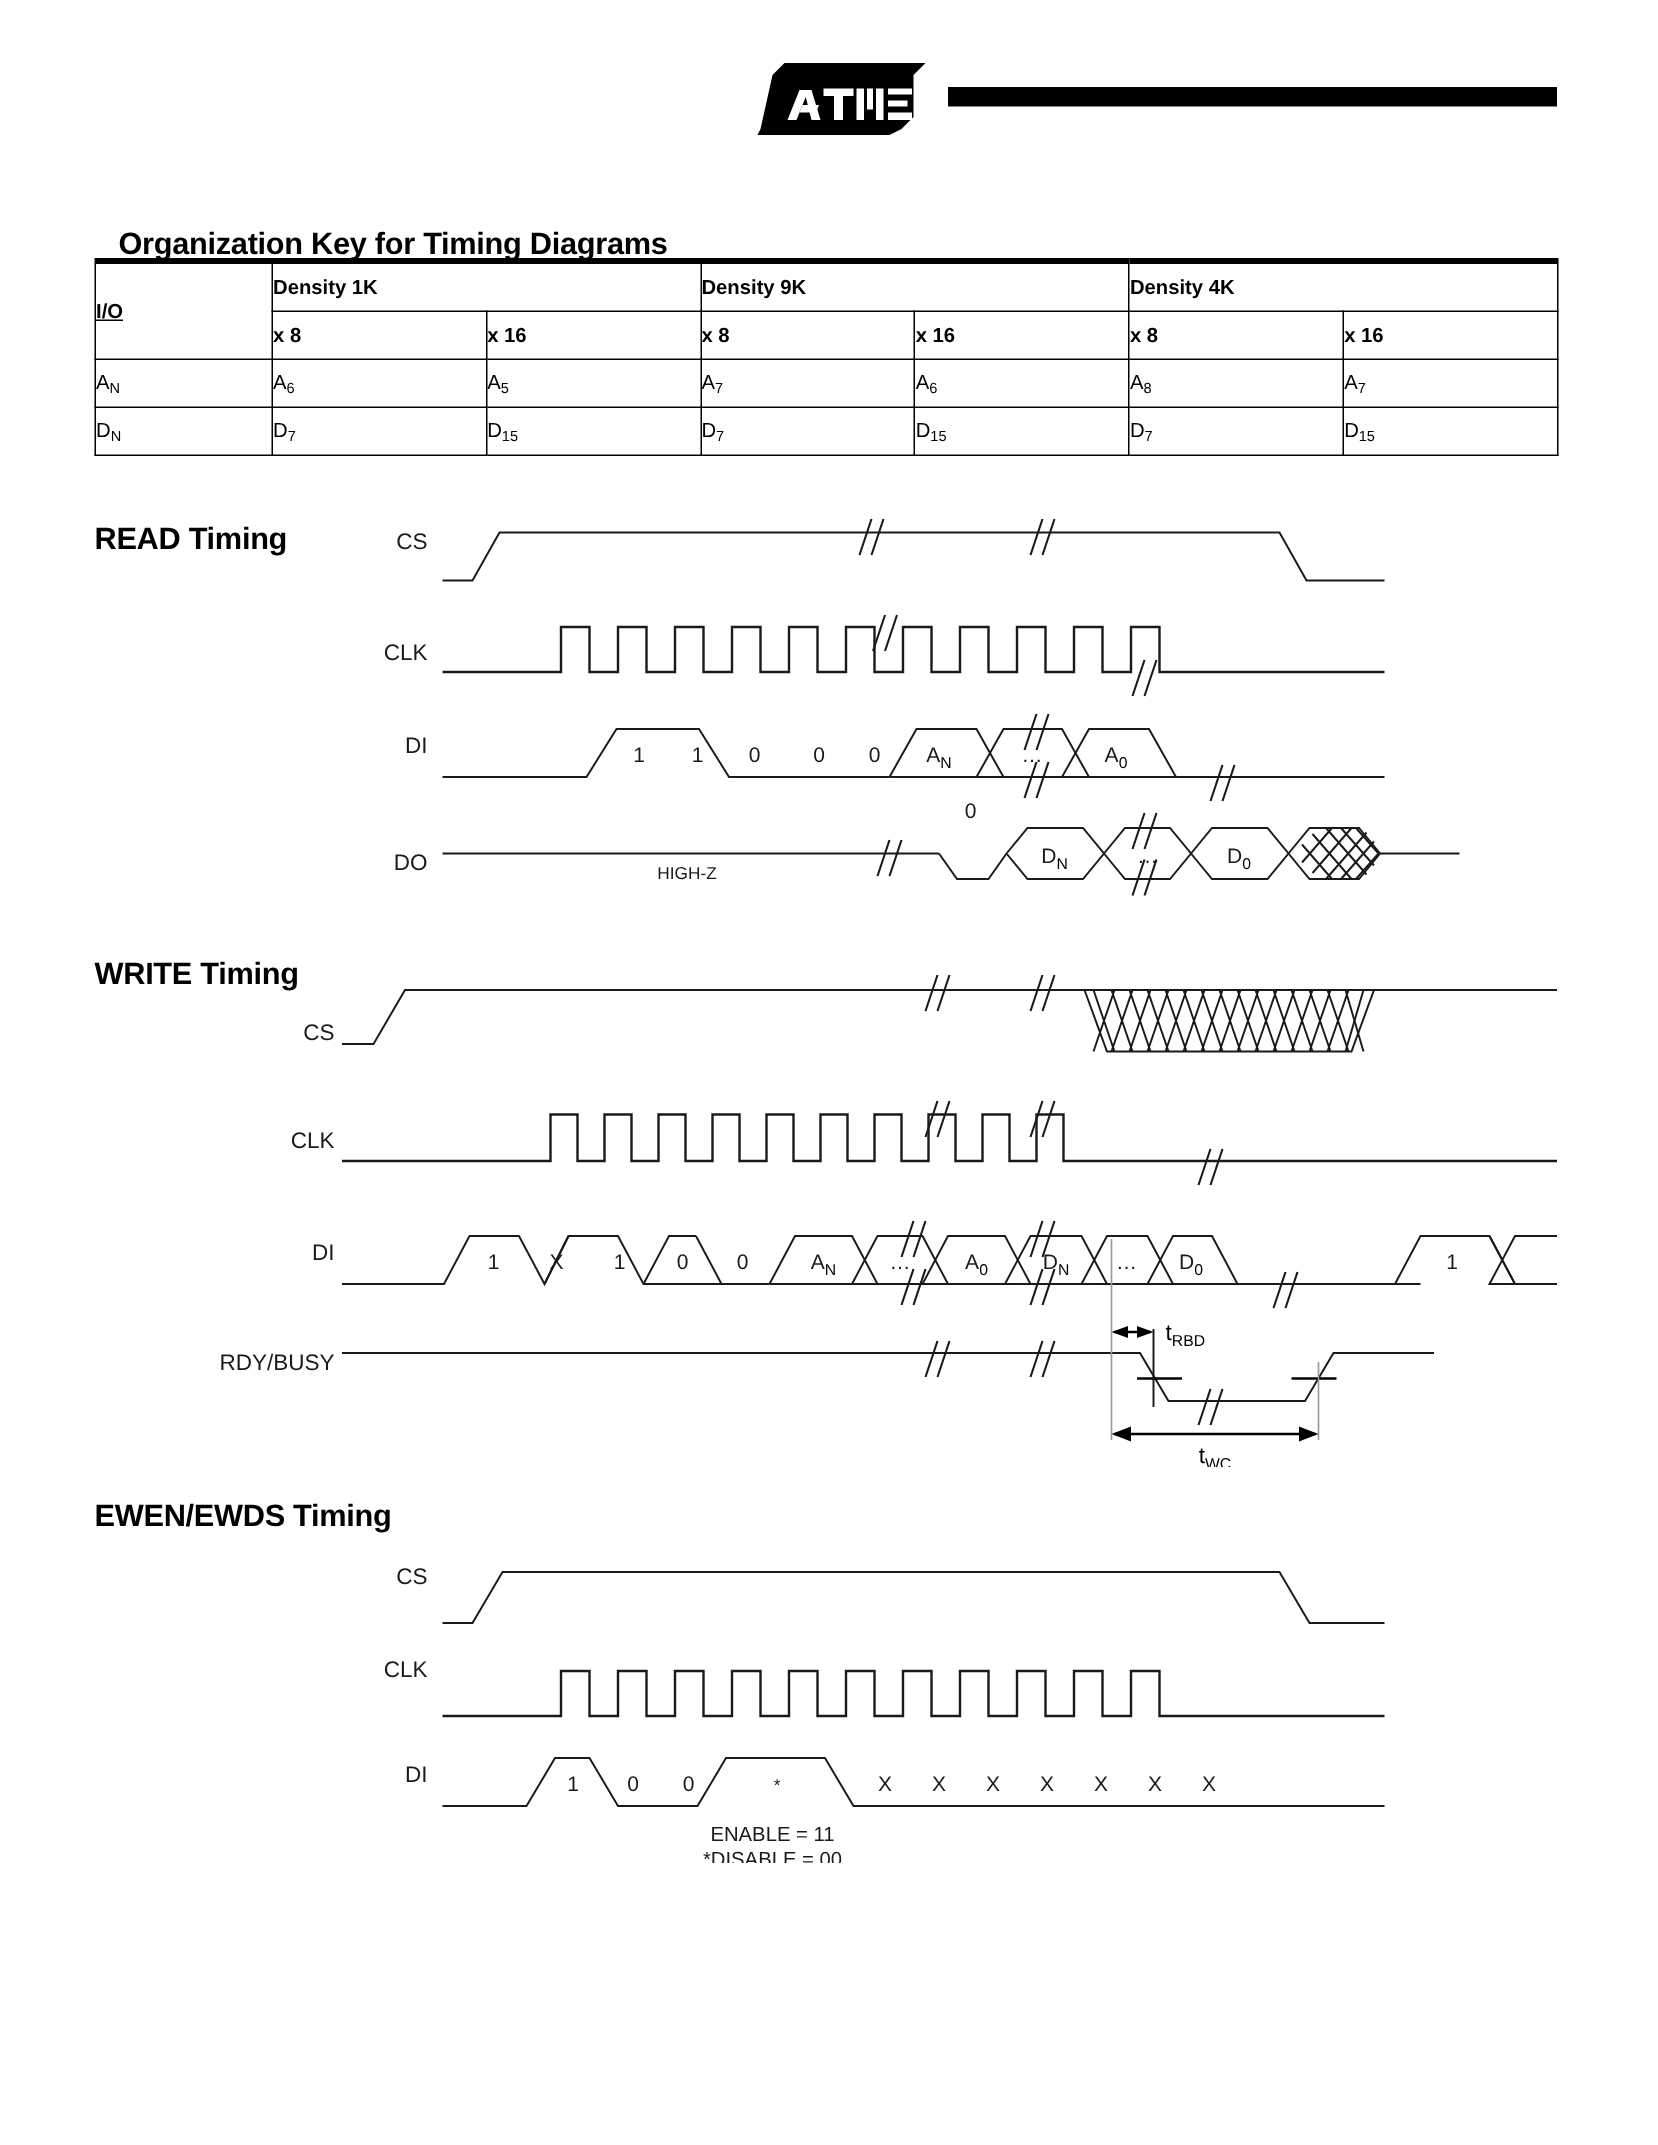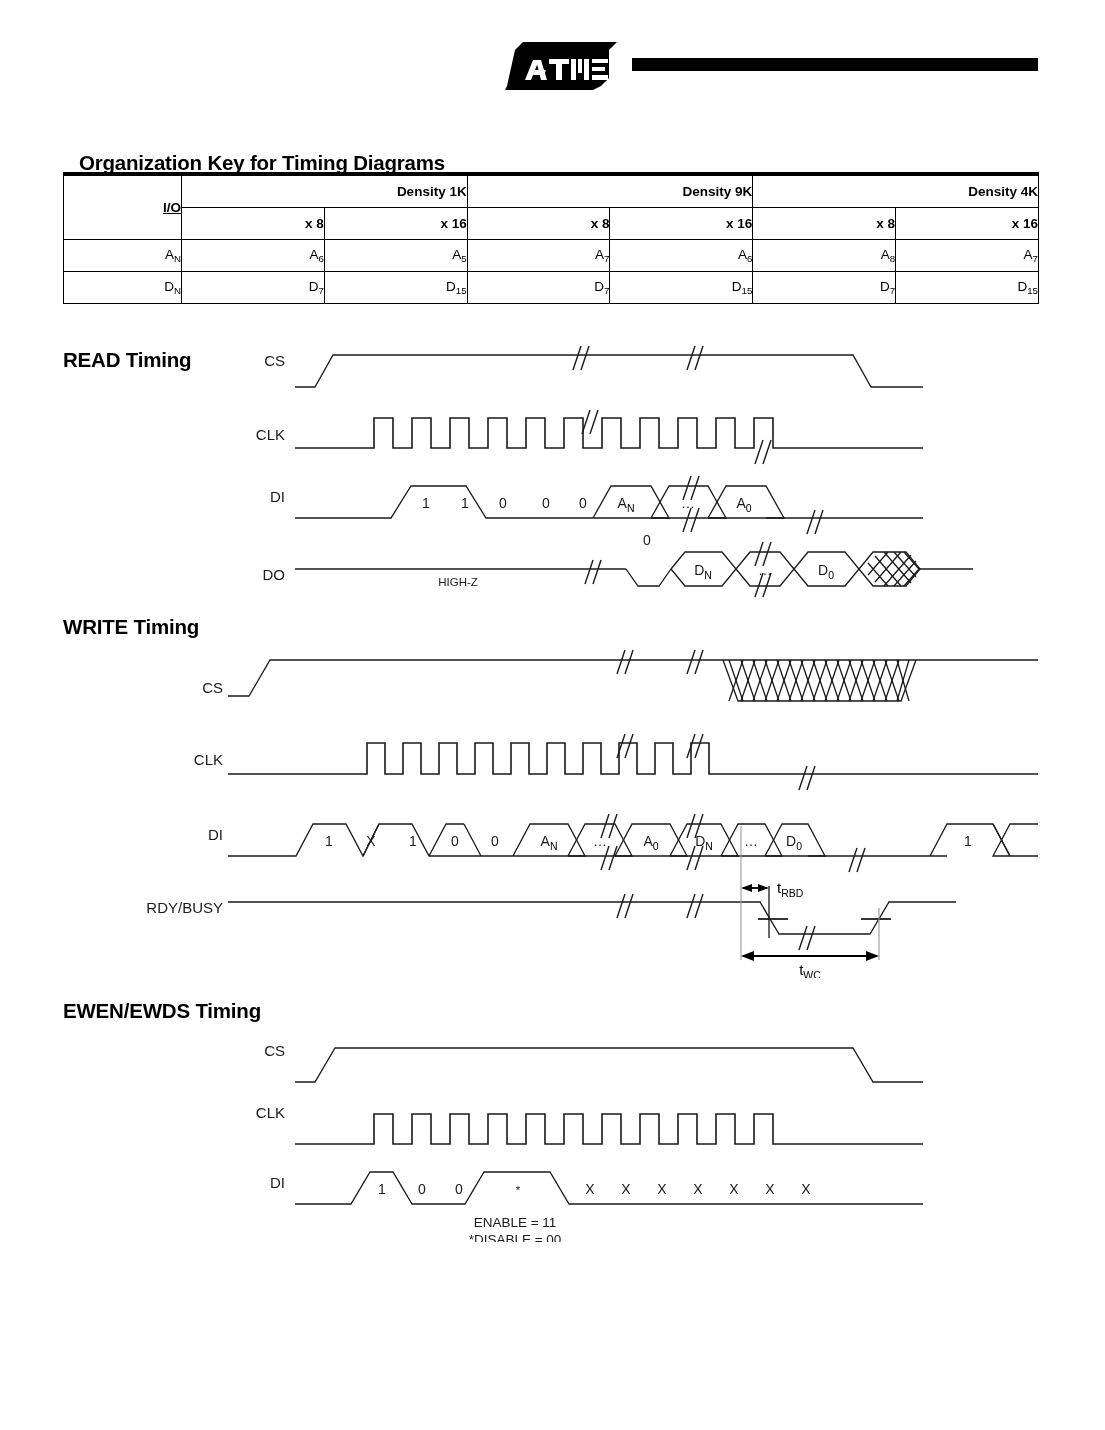--- a/index.html
+++ b/index.html
@@ -16,31 +16,31 @@
   .logo{position:absolute;left:505px;top:38px;width:118px;height:52px;}
   .header-rule{position:absolute;left:632px;top:58px;width:406px;height:13px;background:#000;}
 
   
   h2.sec{
     position:absolute;margin:0;padding:0;
     font-size:20.5px;font-weight:bold;letter-spacing:-0.2px;
   }
   #h-org{left:63px;top:151px;margin-left:16px;}
   #h-read{left:63px;top:308px;margin-top:40px;}
-  #h-write{left:63px;top:615px;}
+  #h-write{left:63px;top:638px;}
   #h-ewen{left:63px;top:999px;}
 
   
   .org-table{
     position:absolute;left:63px;top:172px;width:976px;
     border-collapse:collapse;font-size:13px;
   }
   .org-table td,.org-table th{
     border:1px solid #000;padding:0;margin:0;
-    text-align:right;vertical-align:middle;
+    text-align:left;vertical-align:middle;
     font-weight:normal;font-size:13.5px;height:31px;
   }
   .org-table thead th{font-weight:bold;}
   .org-table .topline{border-top:4px solid #000;}
   .org-table .nb-l{border-left:1px solid #000;text-decoration:underline;}
   .col-io{width:118px;}
   .col-d{width:143px;}
   sub{font-size:0.72em;vertical-align:-0.28em;}
 
   

